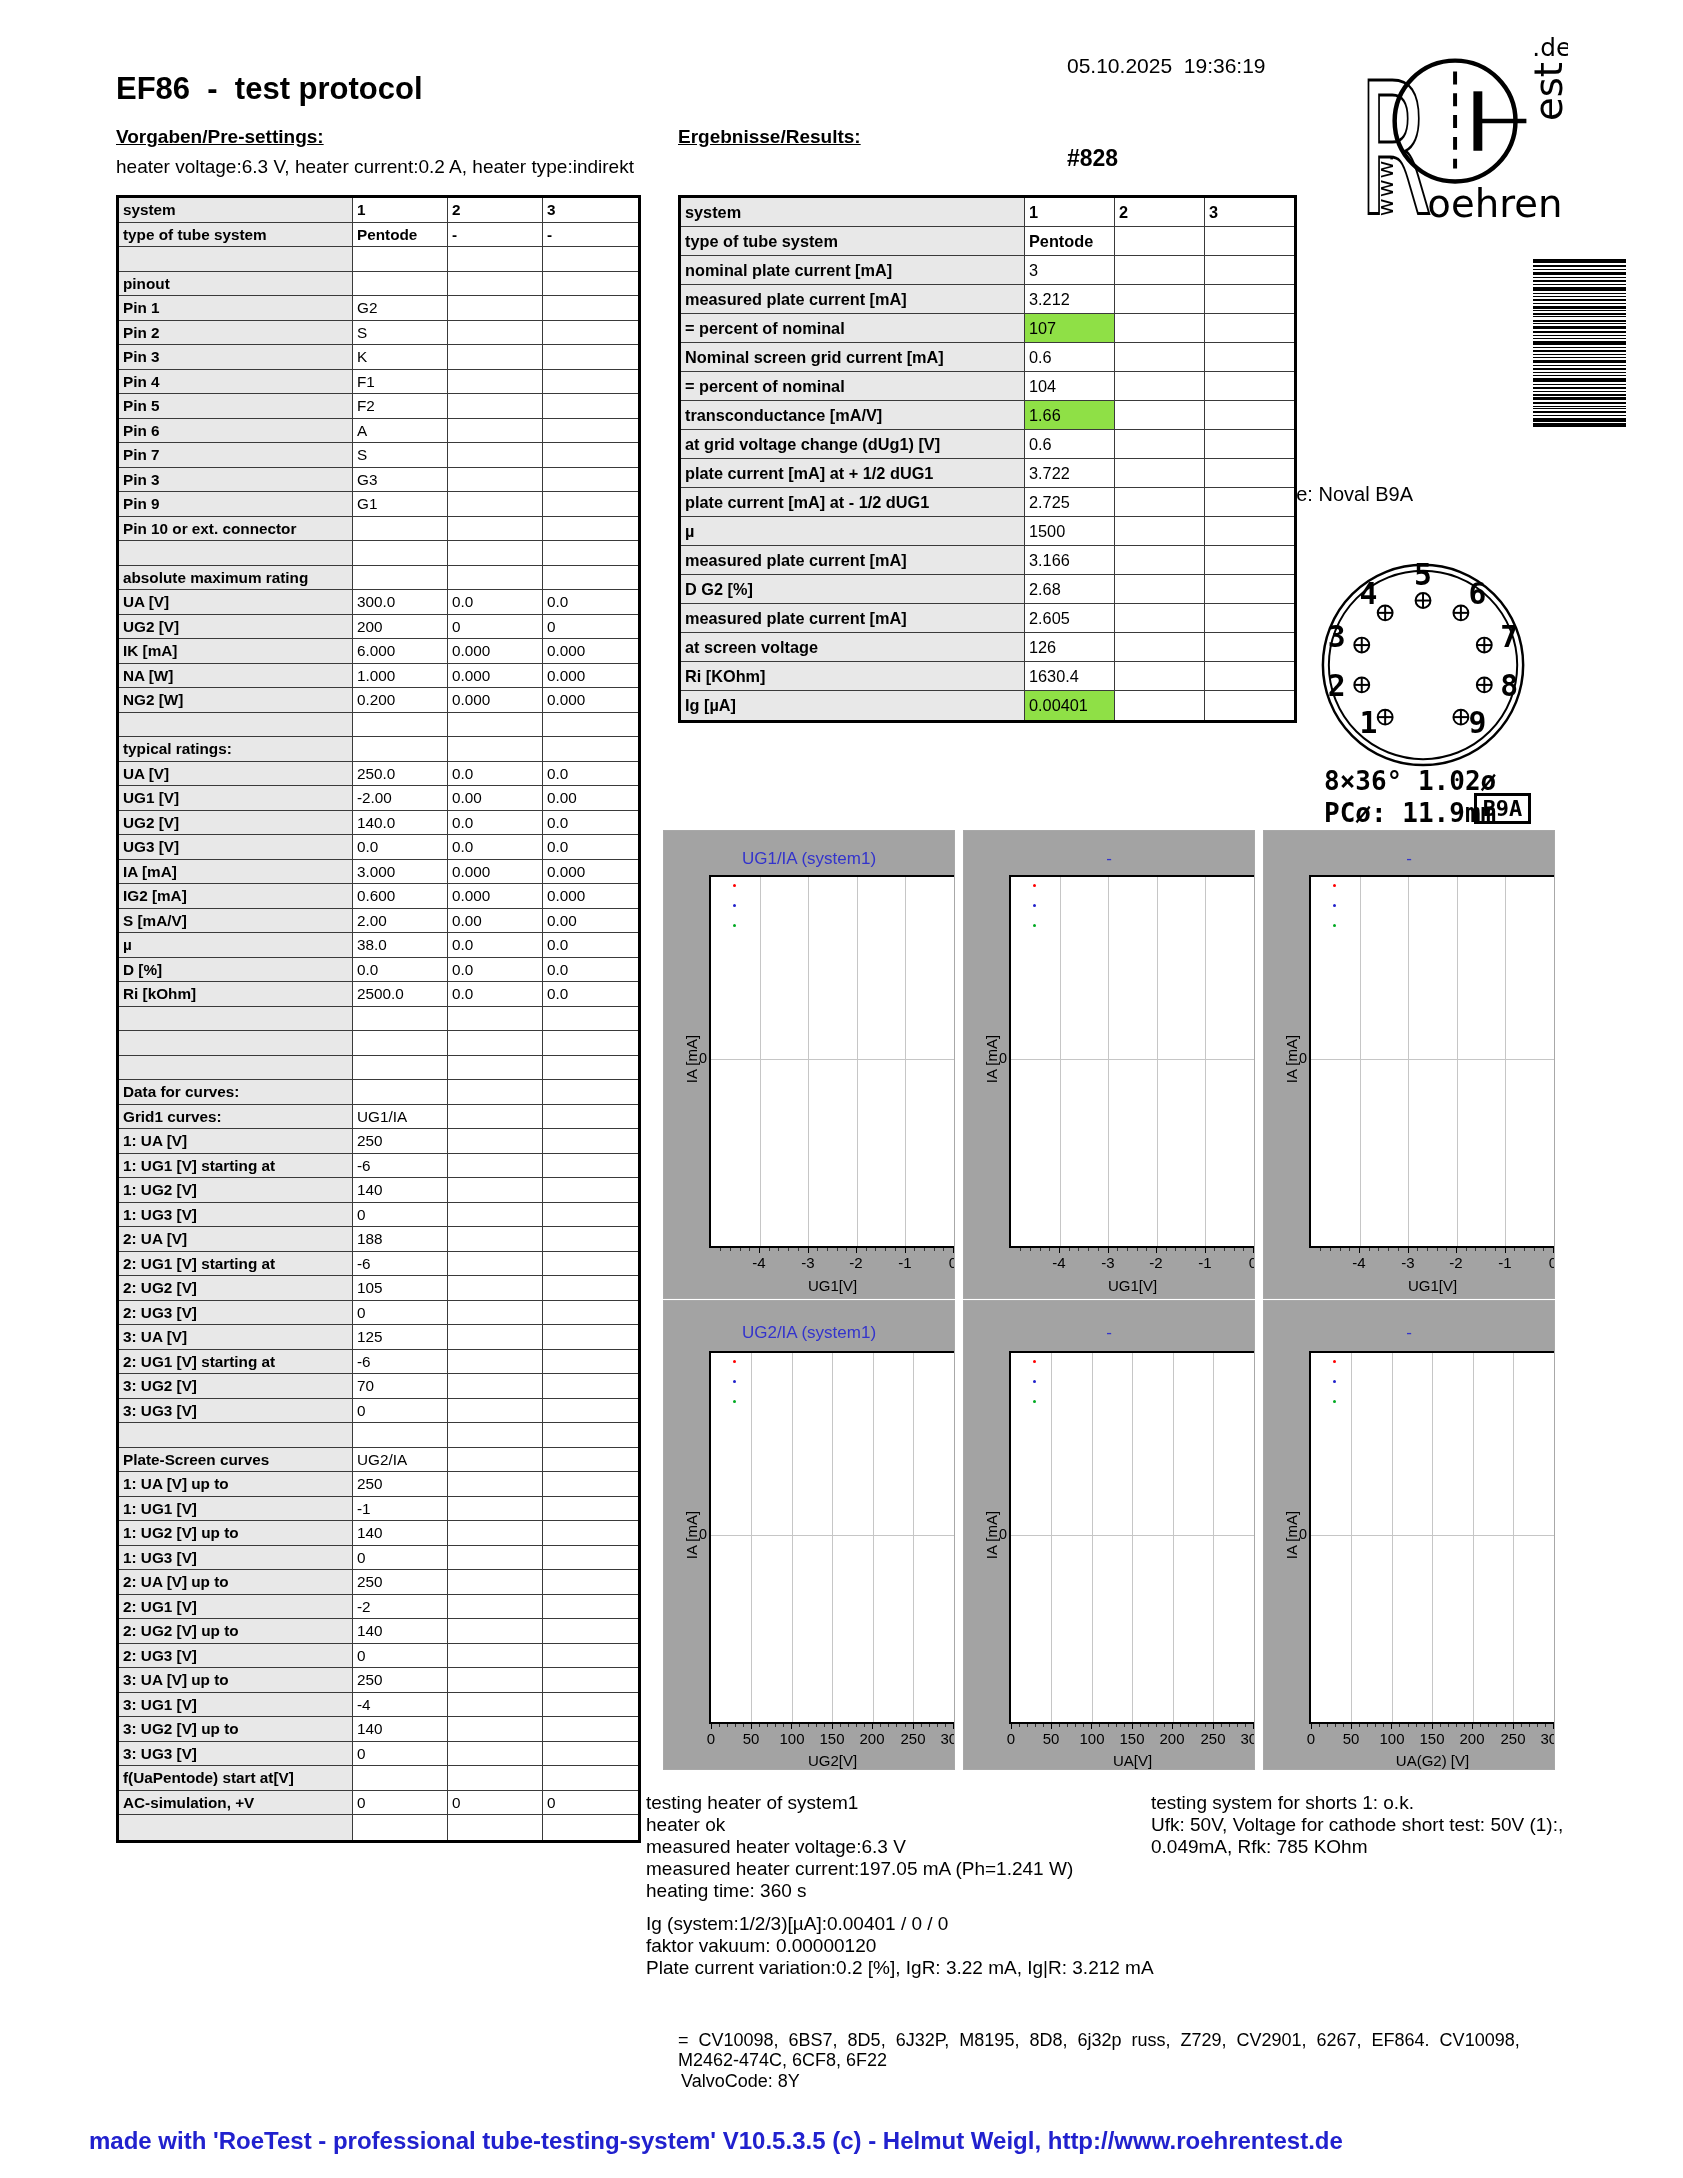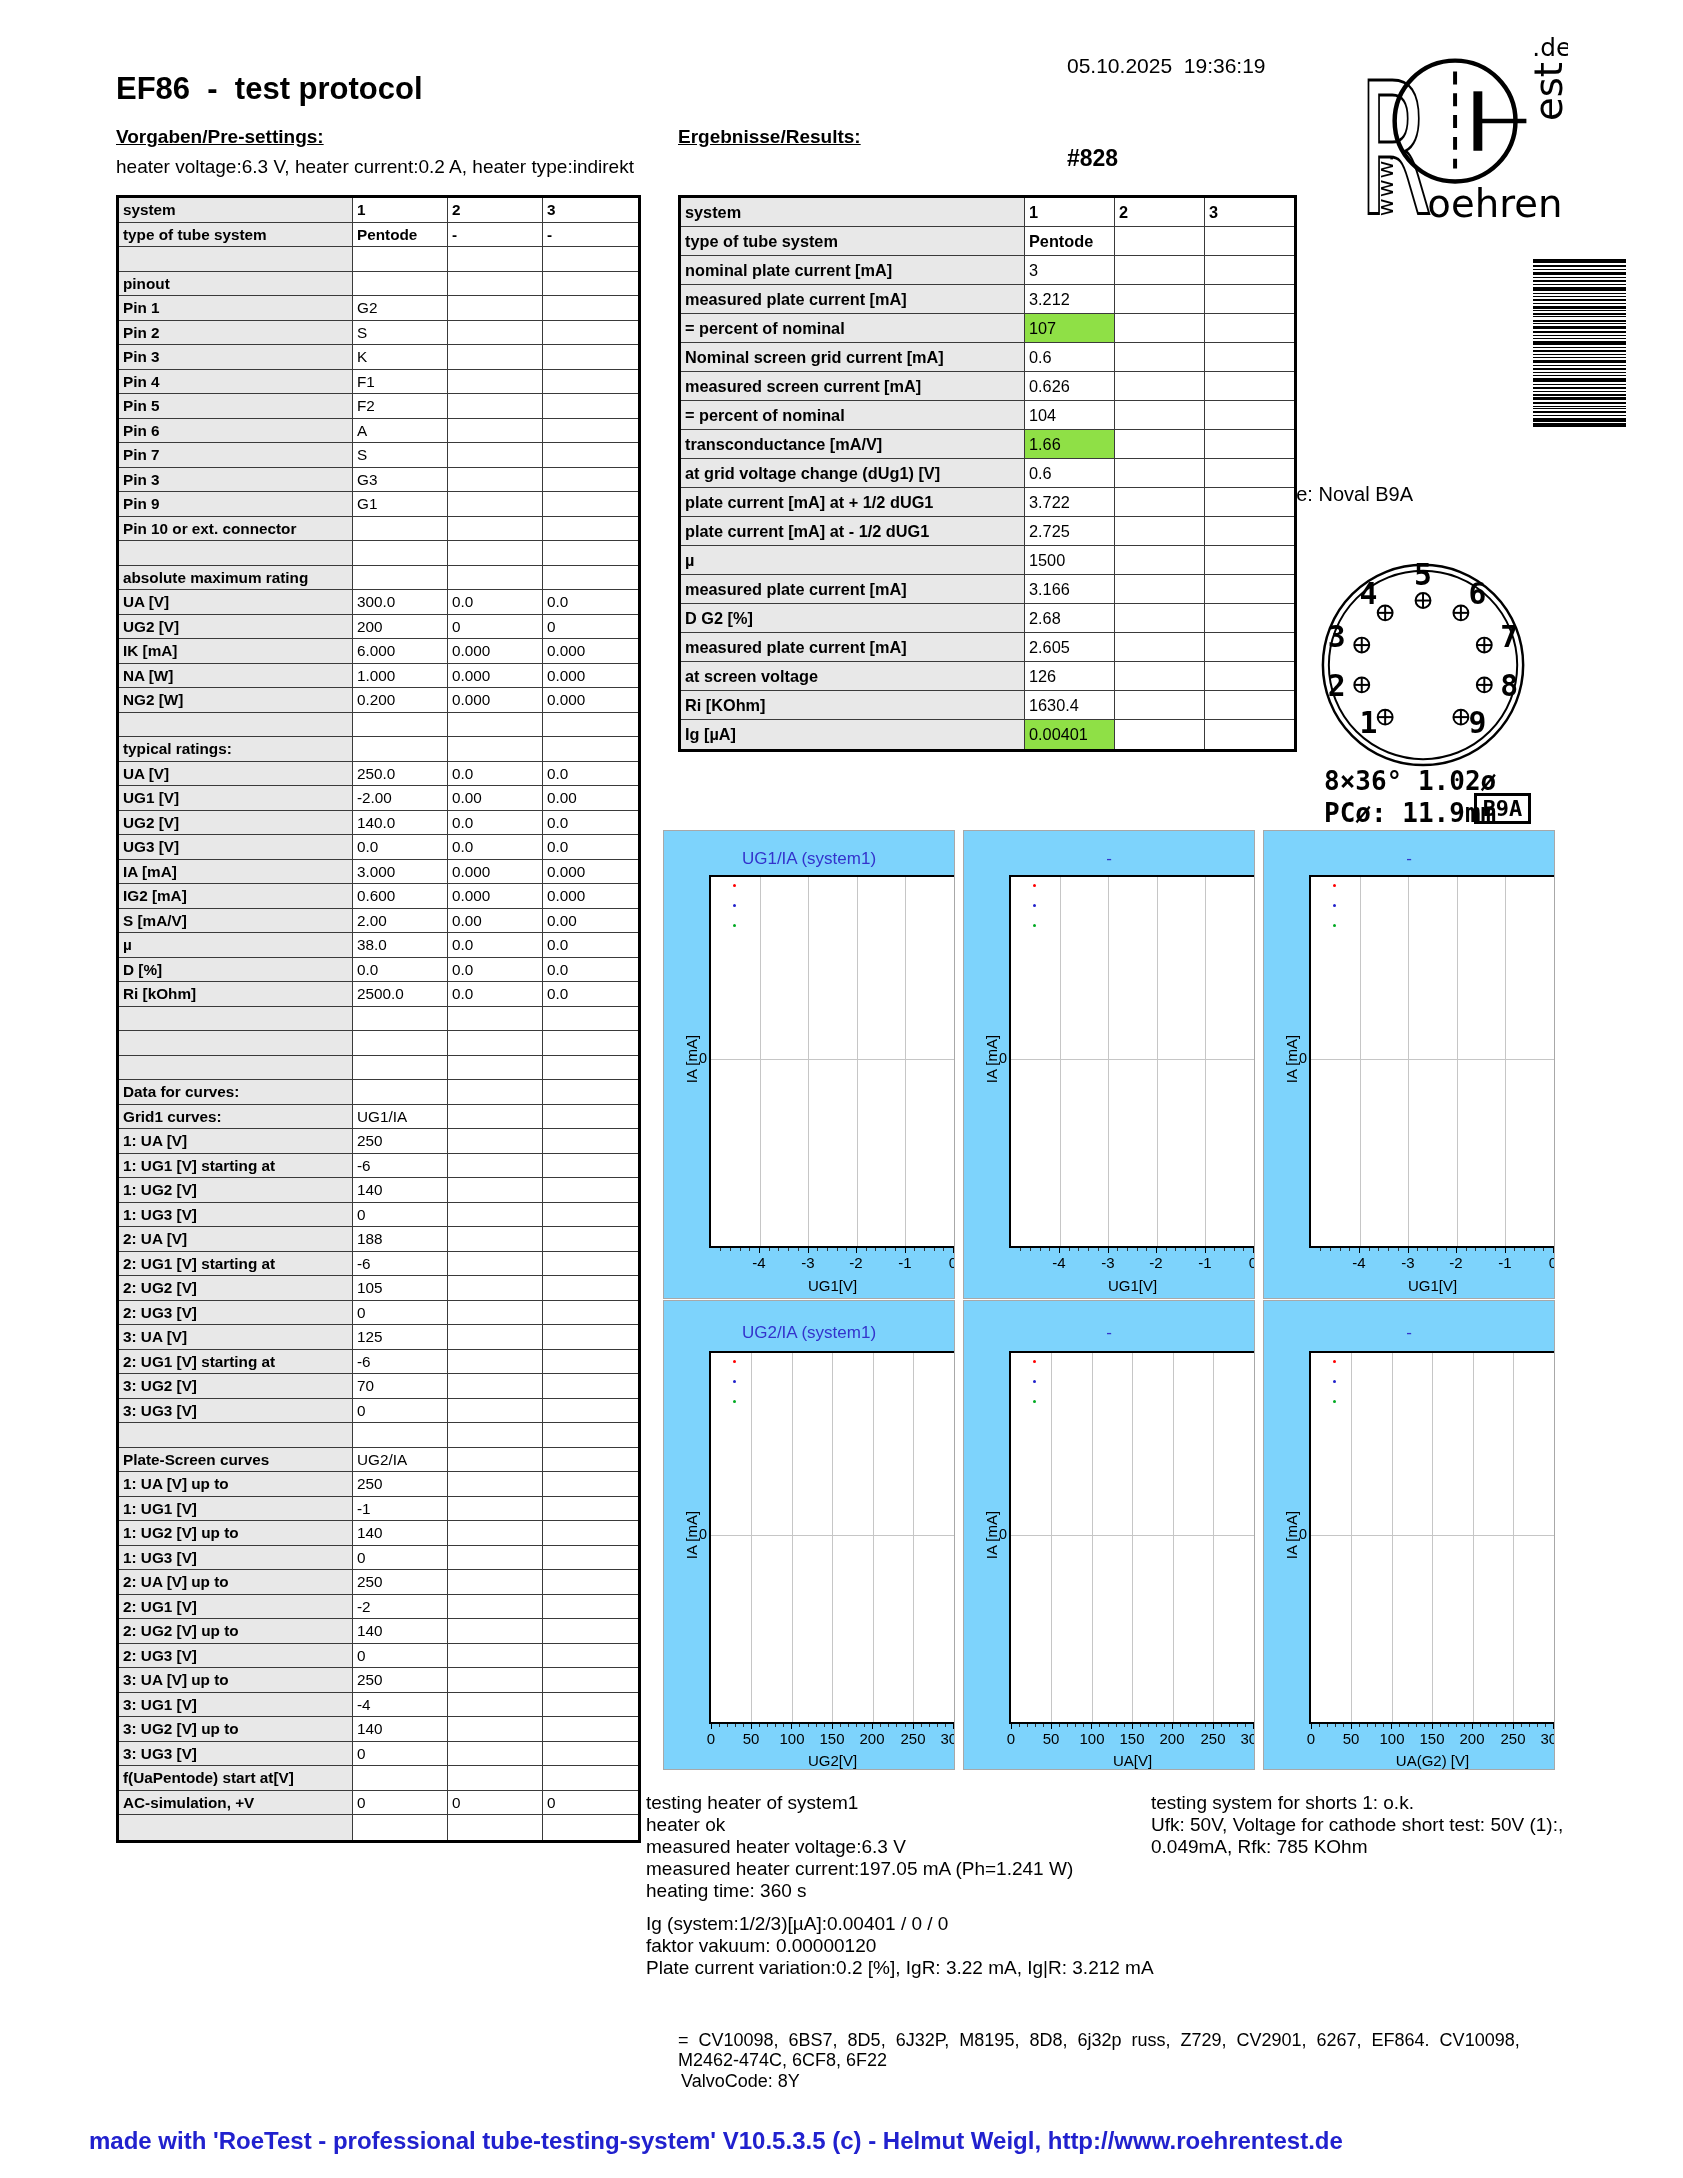--- a/index.html
+++ b/index.html
@@ -16,21 +16,21 @@
       overflow:hidden;white-space:nowrap;padding:0 4px}
   .tr .td:last-child{border-right:0}
   .tr:last-child .td{border-bottom:0}
   .lbl{background:#E8E8E8;font-weight:bold}
   .hl{background:#8FE046}
   .pre-t .td{height:24.5px;font-size:15.3px;line-height:24px}
   .pre-t .c0{width:234px}.pre-t .c1{width:95px}.pre-t .c2{width:95px}.pre-t .c3{width:95px}
   .res-t .td{height:29px;font-size:16.3px;line-height:28px}
   .res-t .c0{width:344px}.res-t .c1{width:90px}.res-t .c2{width:90px}.res-t .c3{width:89px}
   
-  .panel{position:absolute;background:#7dd3fc;border:1px solid #a8a8a8;overflow:hidden}
+  .panel{position:absolute;background:#a3a3a3;border:1px solid #a8a8a8;overflow:hidden}
   .ct{position:absolute;left:0;right:0;text-align:center;font-size:17px}
   .plot{position:absolute;border:2px solid #000;background:#fff}
   .gv{position:absolute;top:0;bottom:0;width:1px;background:#c6c6c6}
   .gh{position:absolute;left:0;right:0;height:1px;background:#c6c6c6}
   .dot{position:absolute;width:3px;height:3px;border-radius:50%}
   .tick{position:absolute;width:1px;background:#000}
   .axt{position:absolute;font-size:15px;text-align:center;white-space:nowrap}
   .xlab{position:absolute;font-size:15px;text-align:center}
   .yl{position:absolute;font-size:15px;text-align:center;transform:rotate(-90deg)}
   .yt{position:absolute;font-size:14.4px;text-align:right}
@@ -595,26 +595,20 @@
       <div class="td c2"></div>
       <div class="td c3"></div>
     </div>
     <div class="tr">
       <div class="td c0 lbl">Nominal screen grid current [mA]</div>
       <div class="td c1">0.6</div>
       <div class="td c2"></div>
       <div class="td c3"></div>
     </div>
     <div class="tr">
-      <div class="td c0 lbl">measured screen current [mA]</div>
-      <div class="td c1">0.626</div>
-      <div class="td c2"></div>
-      <div class="td c3"></div>
-    </div>
-    <div class="tr">
       <div class="td c0 lbl">= percent of nominal</div>
       <div class="td c1">104</div>
       <div class="td c2"></div>
       <div class="td c3"></div>
     </div>
     <div class="tr">
       <div class="td c0 lbl">transconductance [mA/V]</div>
       <div class="td c1 hl">1.66</div>
       <div class="td c2"></div>
       <div class="td c3"></div>

